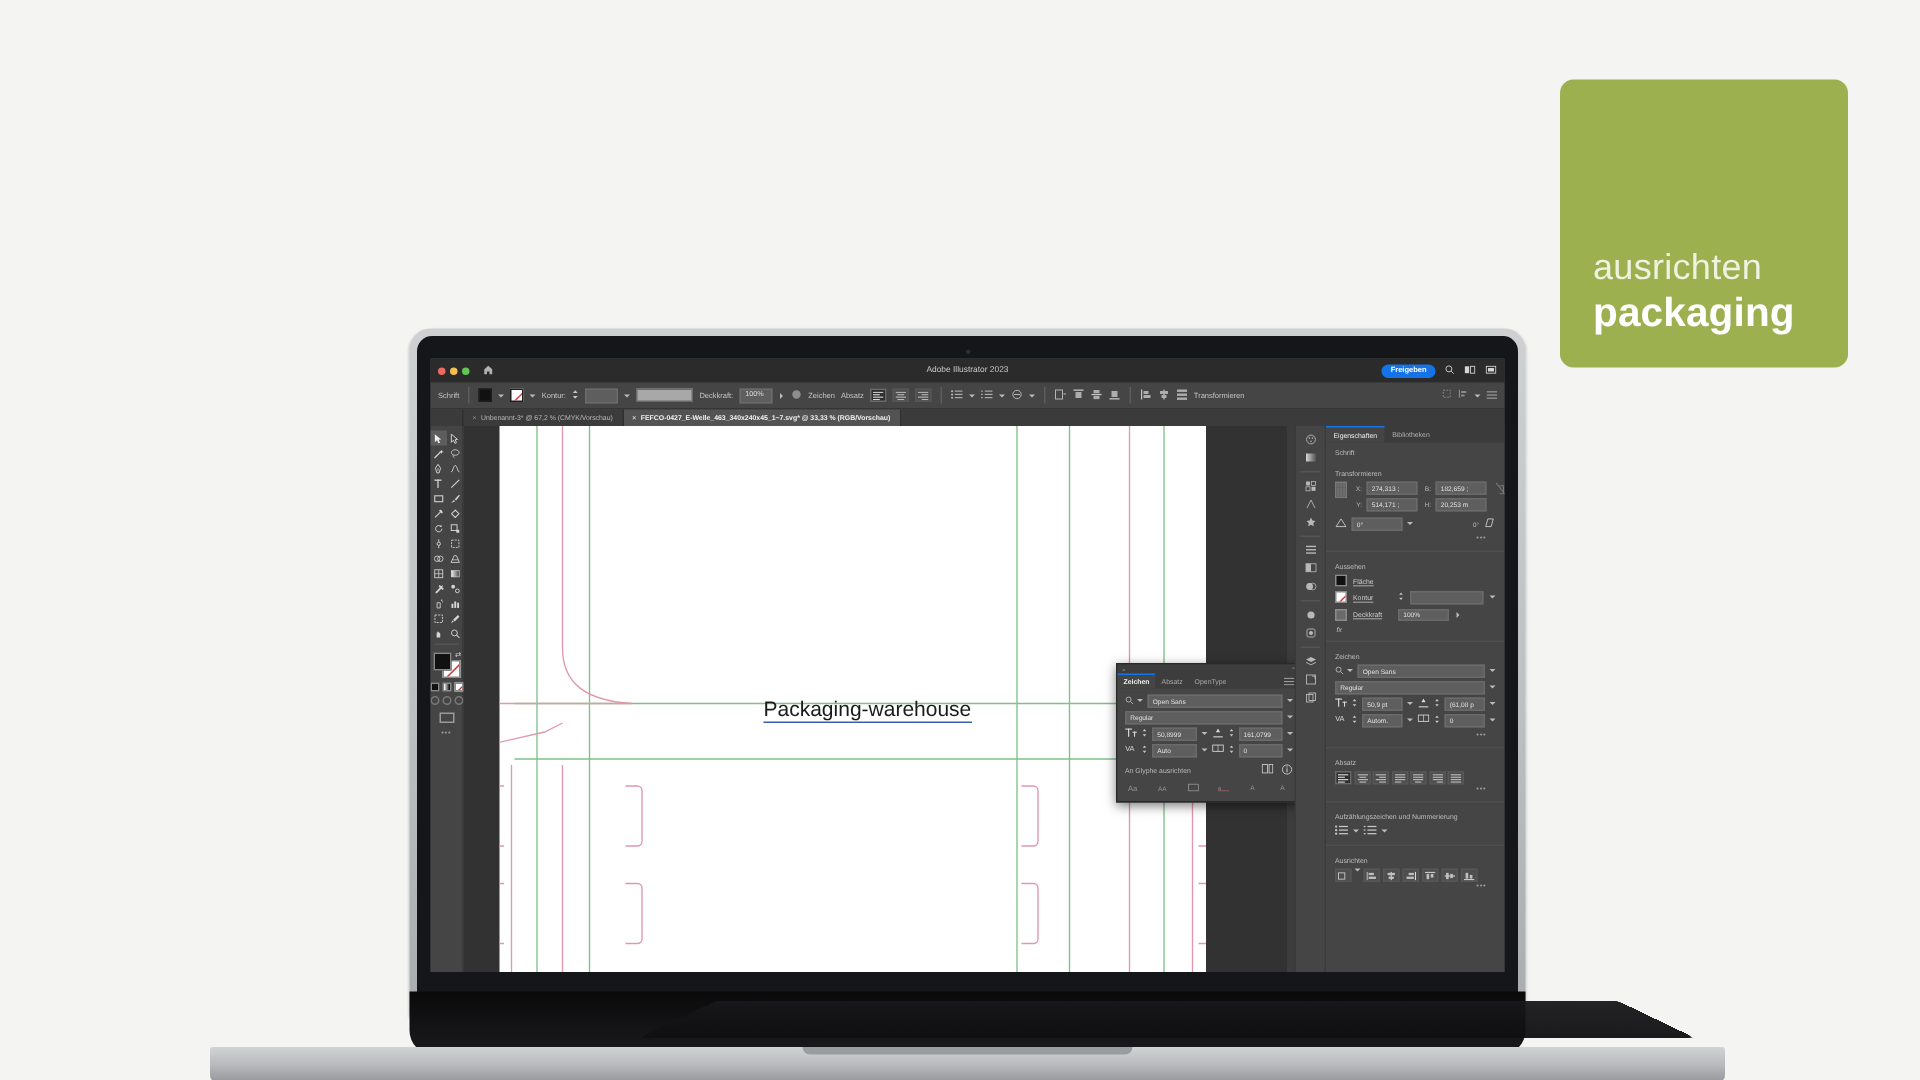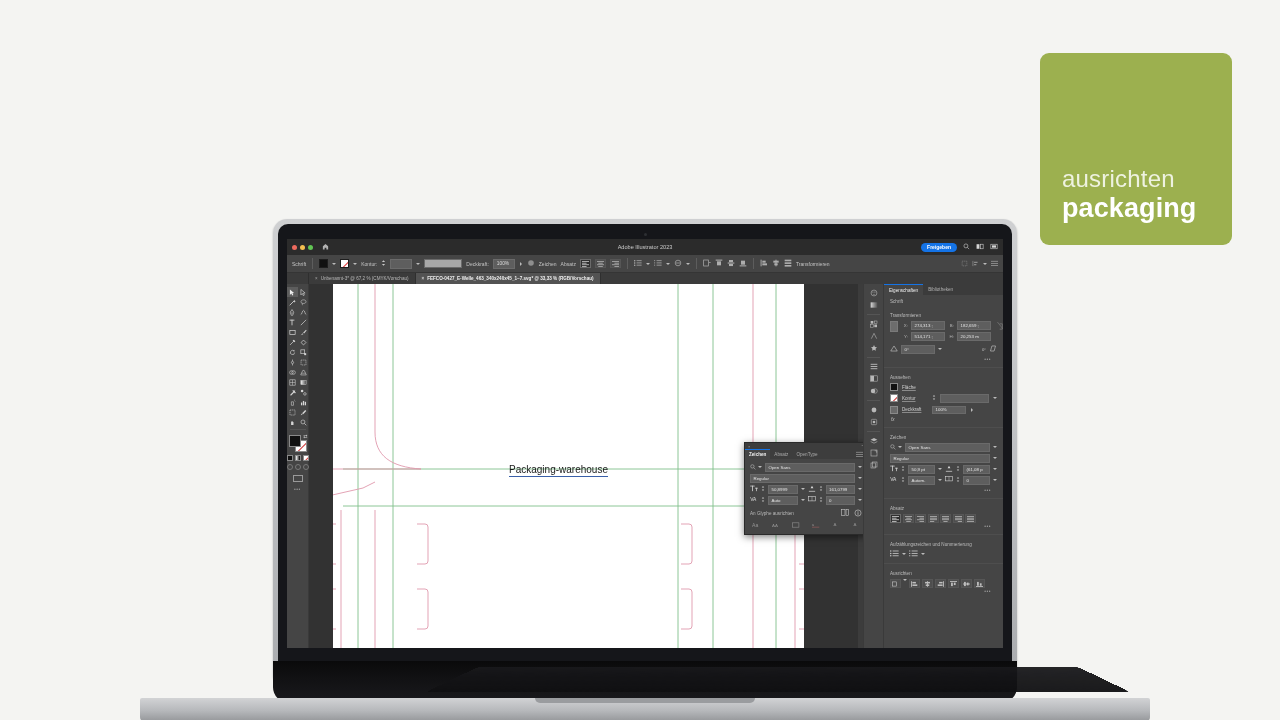--- a/index.html
+++ b/index.html
@@ -149,21 +149,21 @@
   .screen-mode{margin-top:5px;width:10px;height:7px;border:1px solid #9a9a9a;}
   .dots3{margin-top:4px;font-size:5px;color:#9a9a9a;letter-spacing:.5px;}
 
   
   .canvas-wrap { flex:1; position:relative; background:#323232; overflow:hidden; }
   .artboard { position:absolute; left:24px; top:0px; width:471px; height:640px; background:#fff; }
   .die { position:absolute; inset:0; }
   .rule-v { position:absolute; right:0; top:0; width:5px; bottom:0; background:#3c3c3c; }
   .rule-thumb { position:absolute; right:1px; top:170px; width:3px; height:42px; background:#6a6a6a; border-radius:2px; }
   .art-text {
-    position:absolute; left:176px; top:180px; font-size:10px; color:#1a1a1a;
+    position:absolute; left:176px; top:180px; font-size:14px; color:#1a1a1a;
     font-family:"Liberation Sans", sans-serif; white-space:nowrap;
     border-bottom:.8px solid #3a5fa8; padding-bottom:.5px;
   }
 
   
   .rail {
     width:20px; background:#454545; border-left:1px solid #3a3a3a;
     display:flex; flex-direction:column; align-items:center; padding-top:4px; gap:3px;
   }
   .rail-ico{width:11px;height:9px;display:flex;align-items:center;justify-content:center;opacity:.85;}

